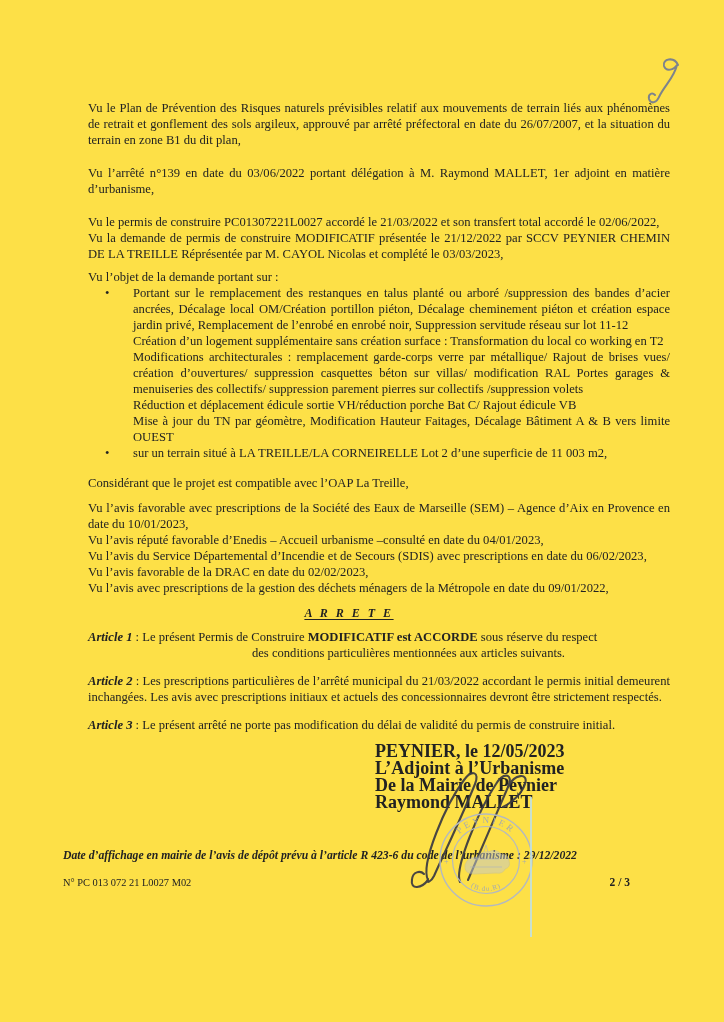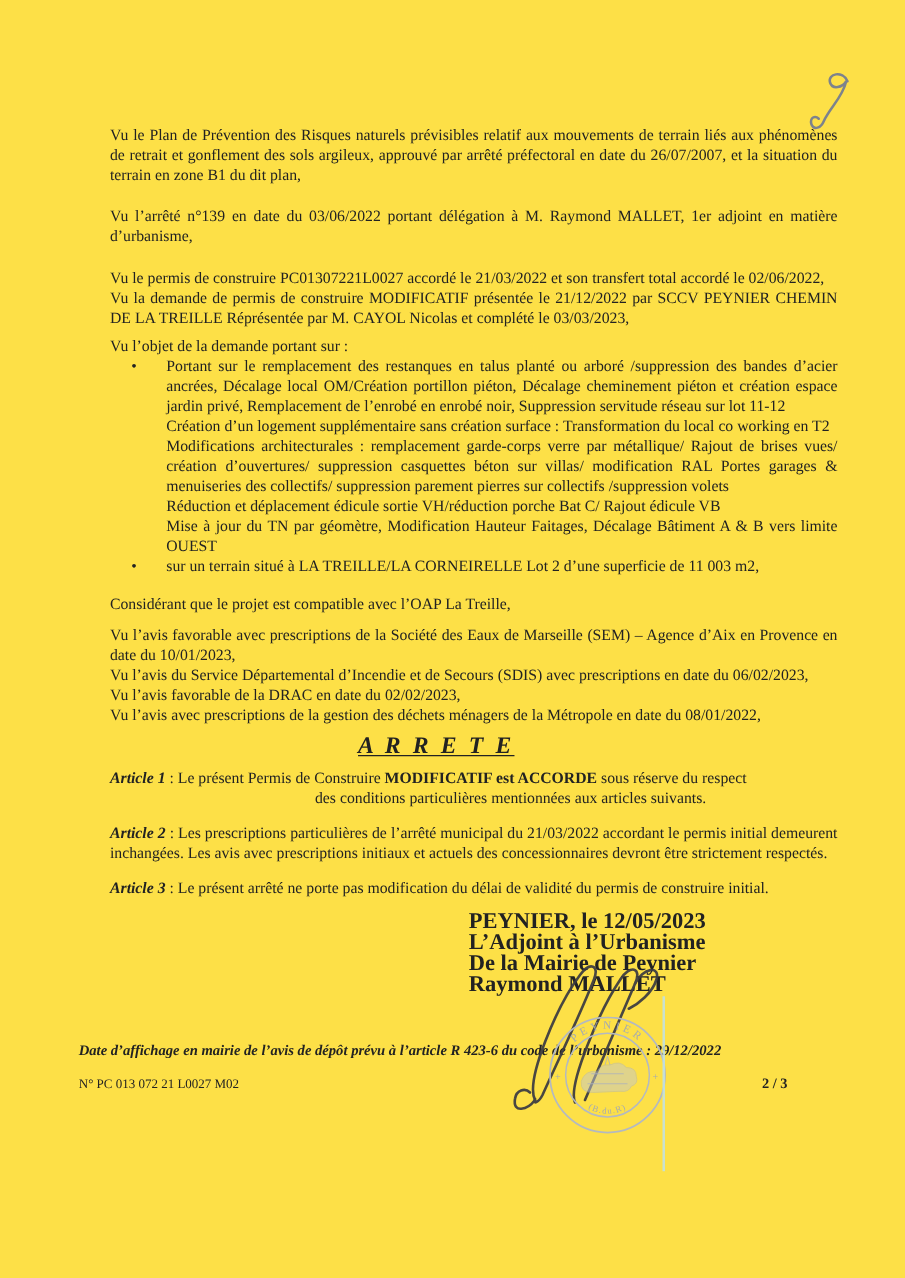--- a/index.html
+++ b/index.html
@@ -29,21 +29,21 @@
   .bullet-marker{
     width:45px;box-sizing:border-box;padding-left:17px;
     flex:0 0 45px;text-align:left;
   }
   .bullet-content{flex:1;text-align:justify;}
   .bullet-content .sub{text-align:justify;}
 
   
   .arrete-wrap{text-align:center;margin-top:9px;transform:translateX(-30px);}
   .arrete{
-    font-weight:bold;font-style:italic;font-size:19px;letter-spacing:2.5px;
+    font-weight:bold;font-style:italic;font-size:12px;letter-spacing:2.5px;
     text-decoration:underline;text-underline-offset:2px;
   }
 
   .art-label{font-weight:bold;font-style:italic;}
   .art-bold{font-weight:bold;}
   .art1-line2{padding-left:59px;text-align:center;}
 
   
   .sig-block{
     margin-top:10px;margin-left:287px;font-weight:bold;
@@ -102,23 +102,24 @@
 
     <div class="bullet-row">
       <div class="bullet-marker">•</div>
       <div class="bullet-content">sur un terrain situé à LA TREILLE/LA CORNEIRELLE Lot 2 d’une superficie de 11 003 m2,</div>
     </div>
 
     <div class="line mt14">Considérant que le projet est compatible avec l’OAP La Treille,</div>
 
     <div class="mt9">
       <div class="para">Vu l’avis favorable avec prescriptions de la Société des Eaux de Marseille (SEM) – Agence d’Aix en Provence en date du 10/01/2023,</div>
+      <div class="line">Vu l’avis réputé favorable d’Enedis – Accueil urbanisme –consulté en date du 04/01/2023,</div>
       <div class="line">Vu l’avis du Service Départemental d’Incendie et de Secours (SDIS) avec prescriptions en date du 06/02/2023,</div>
       <div class="line">Vu l’avis favorable de la DRAC en date du 02/02/2023,</div>
-      <div class="line">Vu l’avis avec prescriptions de la gestion des déchets ménagers de la Métropole en date du 08/01/2022,</div>
+      <div class="line">Vu l’avis avec prescriptions de la gestion des déchets ménagers de la Métropole en date du 09/01/2022,</div>
     </div>
 
     <div class="arrete-wrap">
       <span class="arrete">A R R E T E</span>
     </div>
 
     <div class="mt8">
       <div class="line">
         <span class="art-label">Article 1</span><span> : </span><span>Le présent Permis de Construire </span><span class="art-bold">MODIFICATIF est ACCORDE</span><span> sous réserve du respect</span>
       </div>

